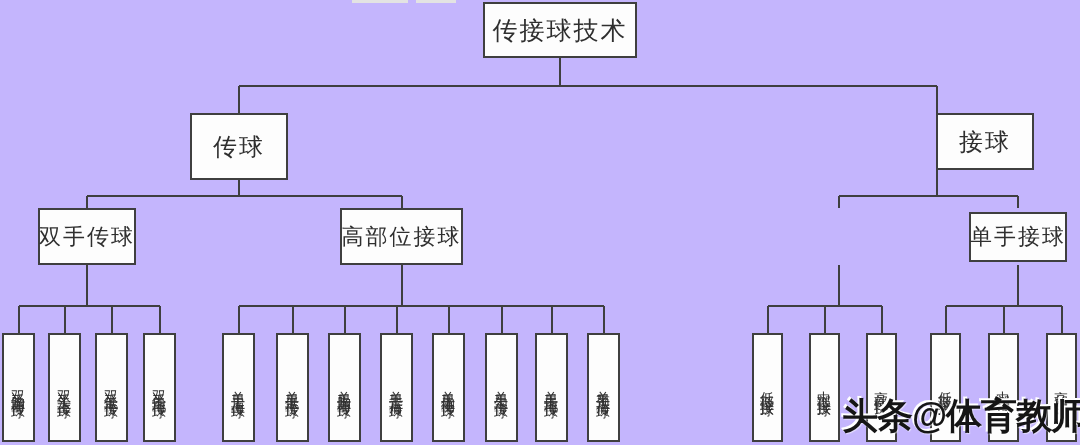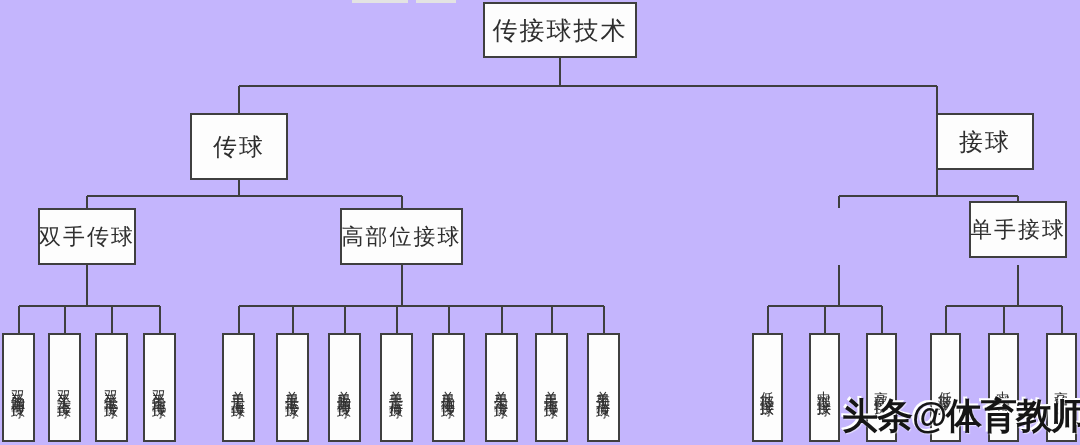--- a/index.html
+++ b/index.html
@@ -84,21 +84,21 @@
   <div class="box lvl2" style="left:888px;top:113px;width:98px;height:57px;margin-left:48px;">
     <span>接球</span>
   </div>
 
   <div class="box lvl3" style="left:38px;top:208px;width:98px;height:57px;">
     <span>双手传球</span>
   </div>
   <div class="box lvl3" style="left:340px;top:208px;width:123px;height:57px;">
     <span>高部位接球</span>
   </div>
-  <div class="box lvl3" style="left:969px;top:201px;width:98px;height:57px;font-family:Liberation Mono, monospace;">
+  <div class="box lvl3" style="left:969px;top:212px;width:98px;height:50px;font-family:Liberation Mono, monospace;">
     <span>单手接球</span>
   </div>
 
   <div class="box leaf" style="left:2px;top:333px;width:33px;height:109px;">
     <span>双手胸前传球</span>
   </div>
   <div class="box leaf" style="left:48px;top:333px;width:33px;height:109px;">
     <span>双手头上传球</span>
   </div>
   <div class="box leaf" style="left:95px;top:333px;width:33px;height:109px;">

